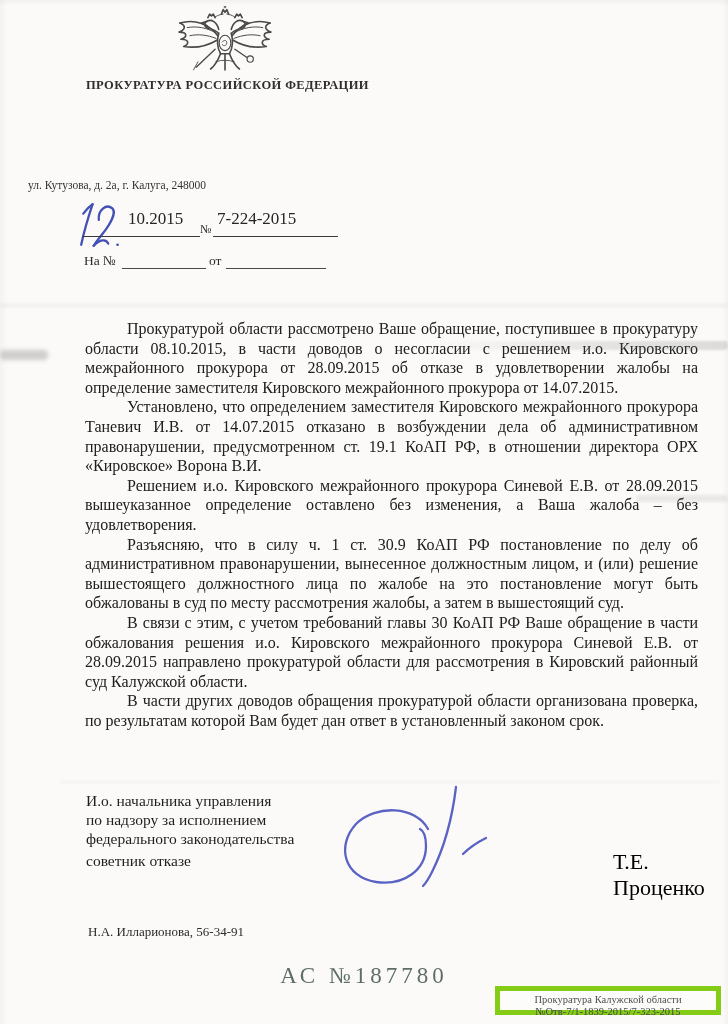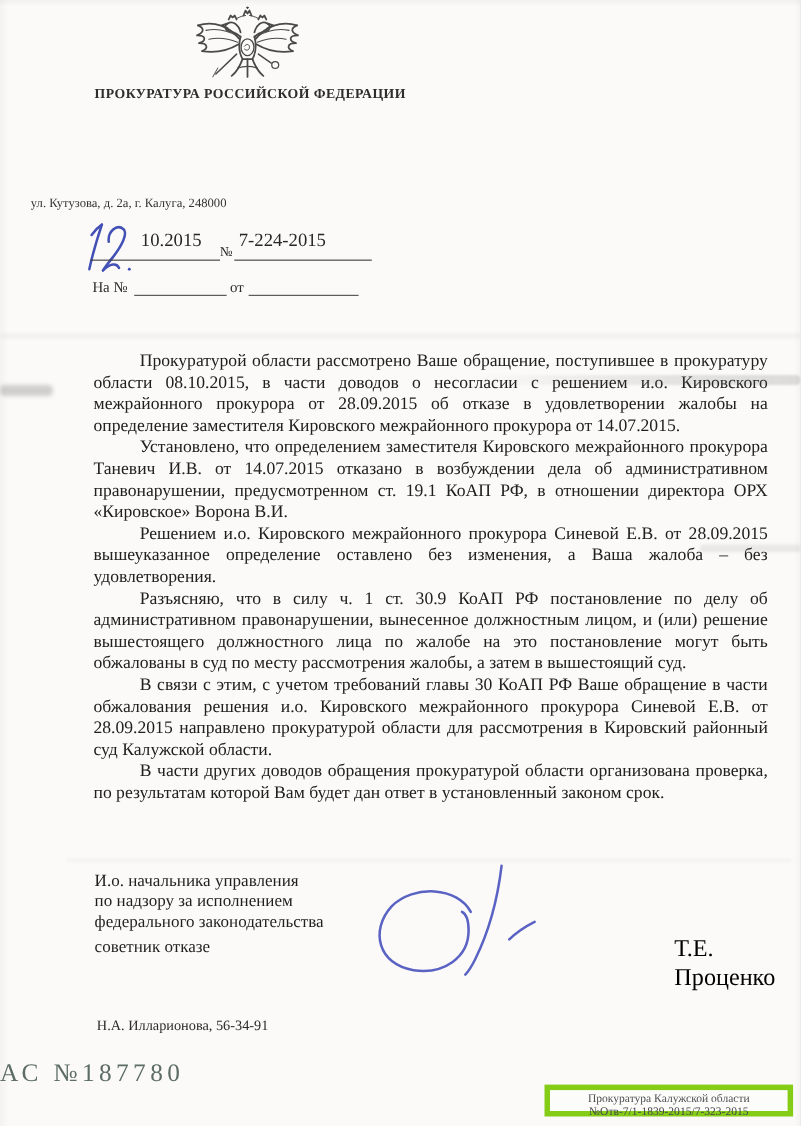--- a/index.html
+++ b/index.html
@@ -50,21 +50,21 @@
     left:85px;top:319px;width:613px;
     font-size:16px;line-height:19.6px;text-align:justify;color:#202020;
   }
   .body-text p{margin:0;text-indent:42px;}
   .sig-position{left:86px;top:791px;width:300px;font-size:15.5px;line-height:19px;color:#1f1f1f;}
   .sig-rank{left:86px;top:852px;font-size:15.5px;color:#1f1f1f;}
   .sig-name{left:573px;top:849px;font-size:22px;color:#000000;margin-left:40px;}
   .signature{left:328px;top:784px;width:168px;height:112px;}
   .executor{left:88px;top:924px;font-size:13px;color:#2a2a2a;}
   .form-serial{
-    left:0;top:963px;width:728px;
+    left:0;top:963px;width:728px;text-align:center;
     font-size:23px;letter-spacing:4px;color:#5e6e65;
   }
   .stamp-box{
     left:495px;top:986px;width:226px;height:29px;
     border:5px solid #84cc16;background:rgba(255,255,255,0.4);
     text-align:center;padding-top:3px;box-sizing:border-box;
   }
   .stamp-box .l1{font-size:10.5px;line-height:12px;color:#4e5052;}
   .stamp-box .l2{font-size:10.5px;line-height:12px;color:#45474a;text-align:center;}
   .artifact{position:absolute;pointer-events:none;border-radius:4px;}

